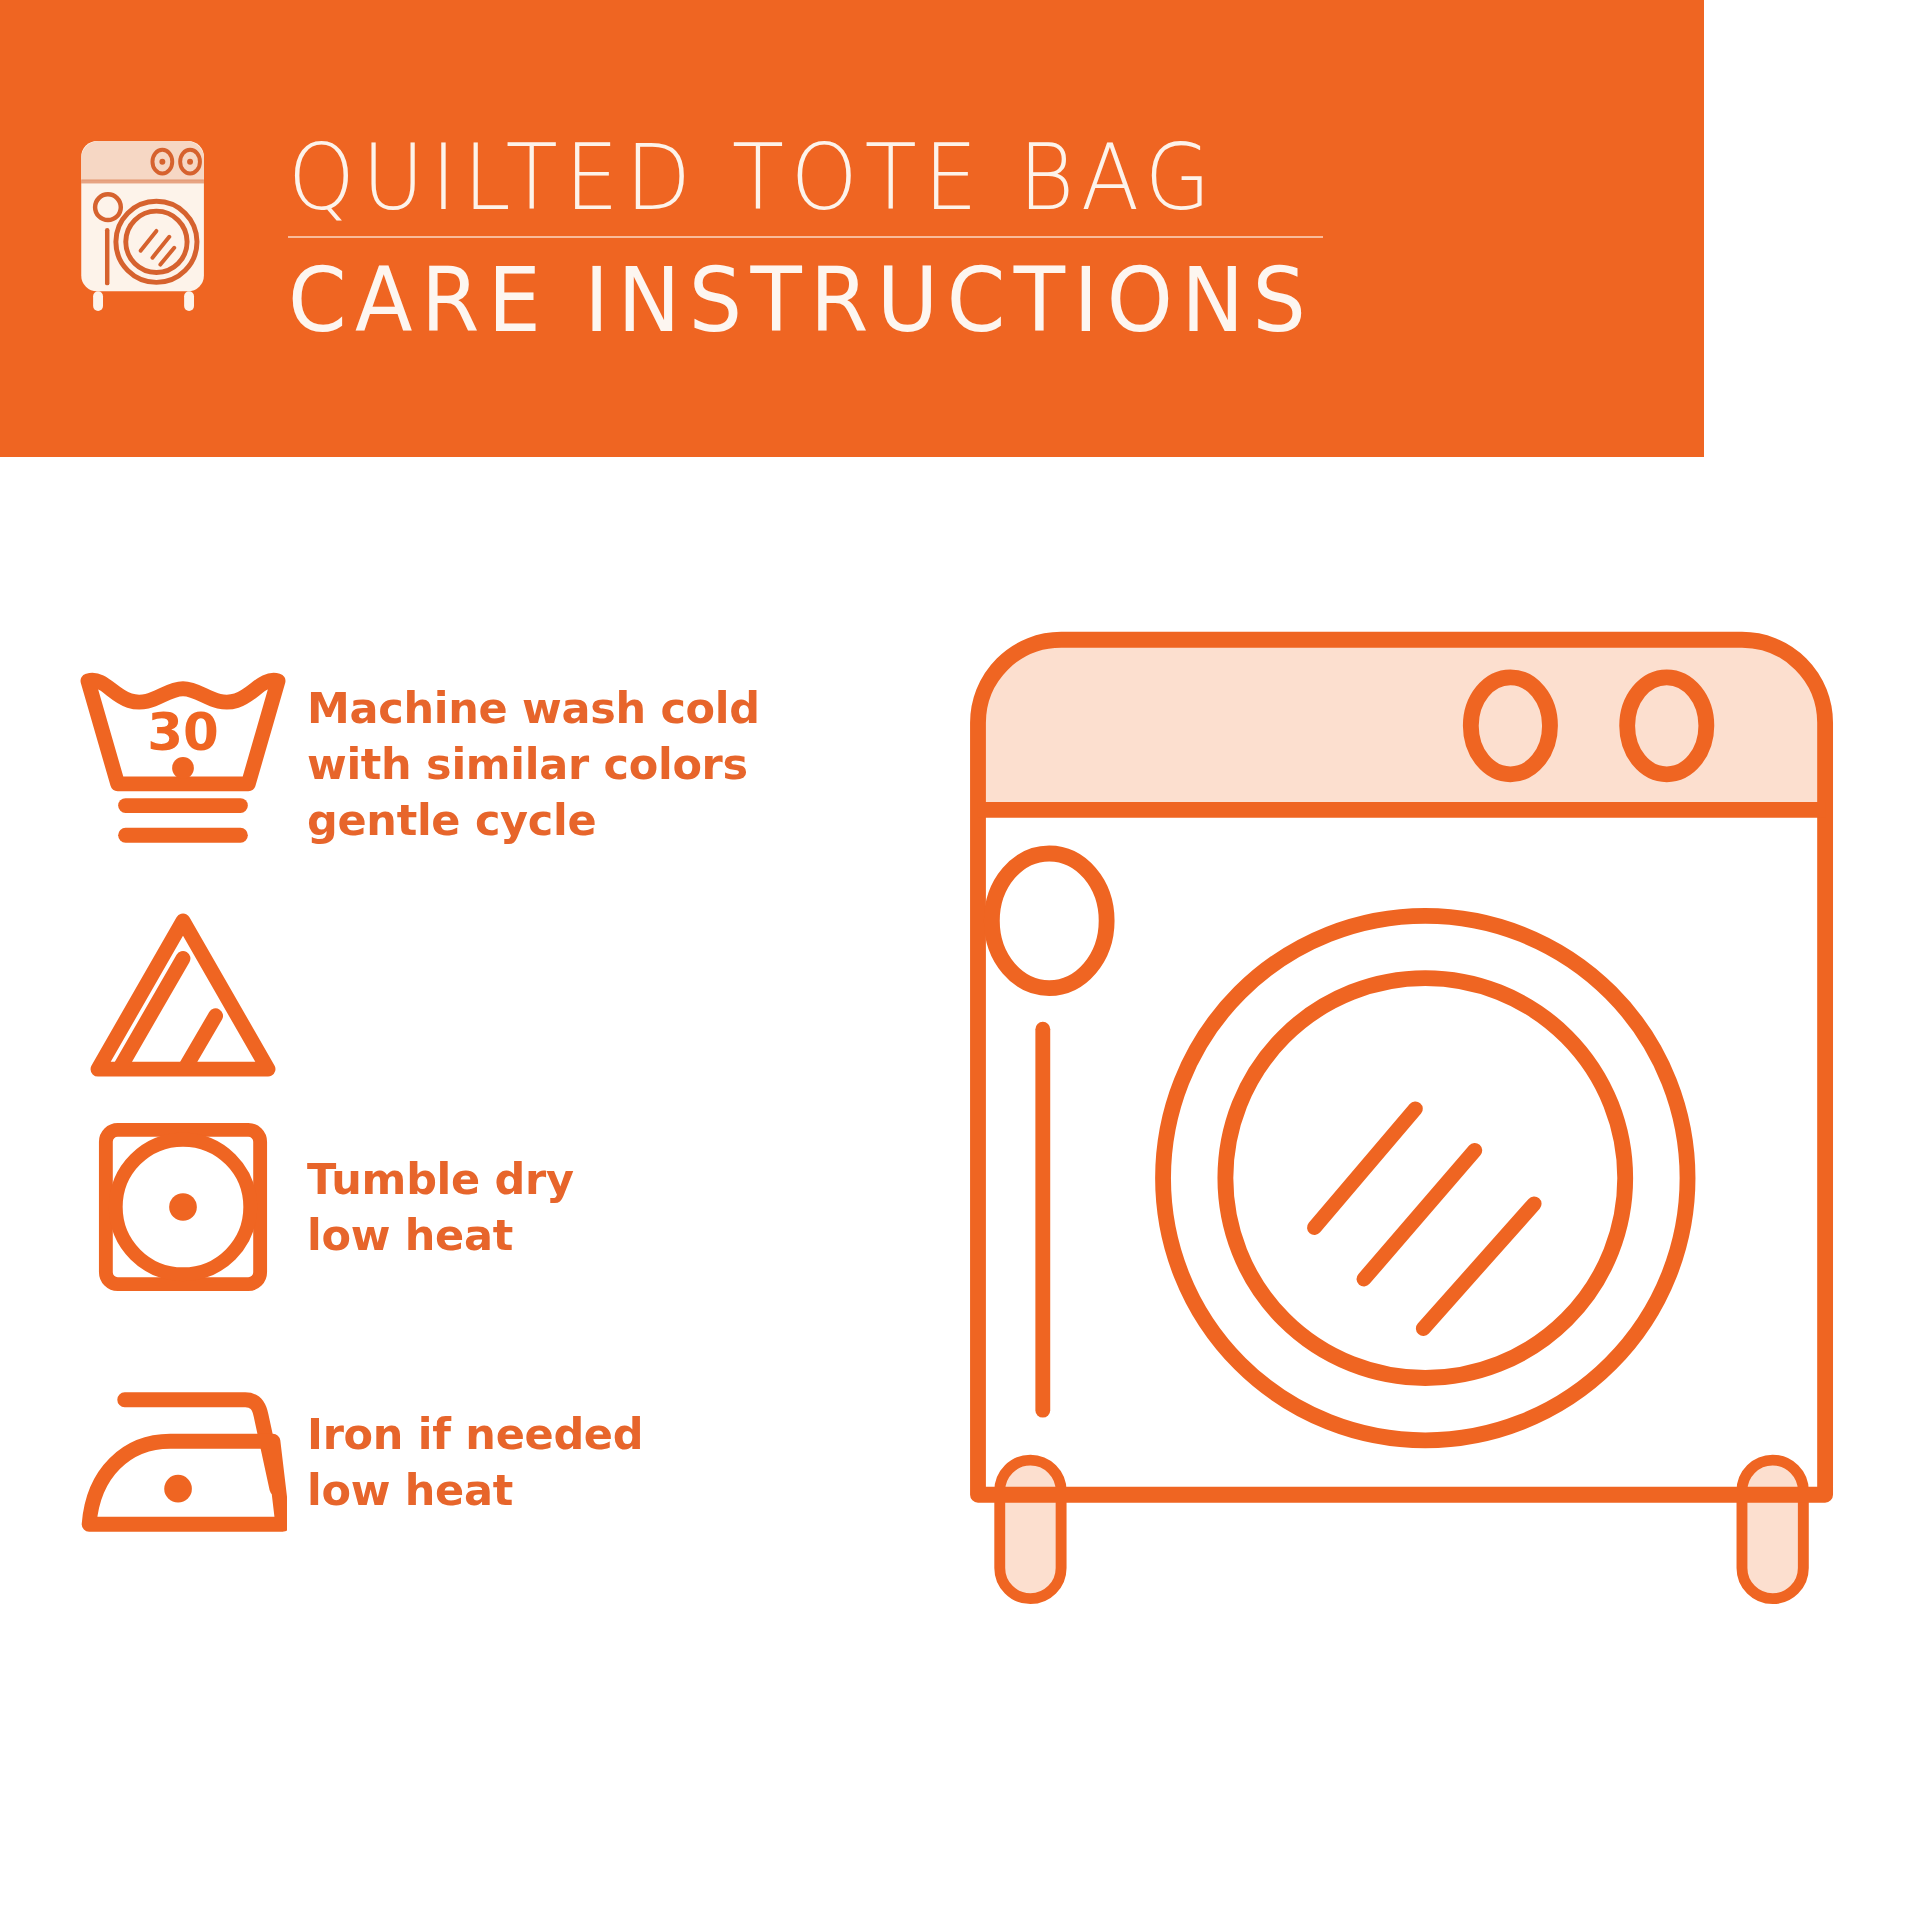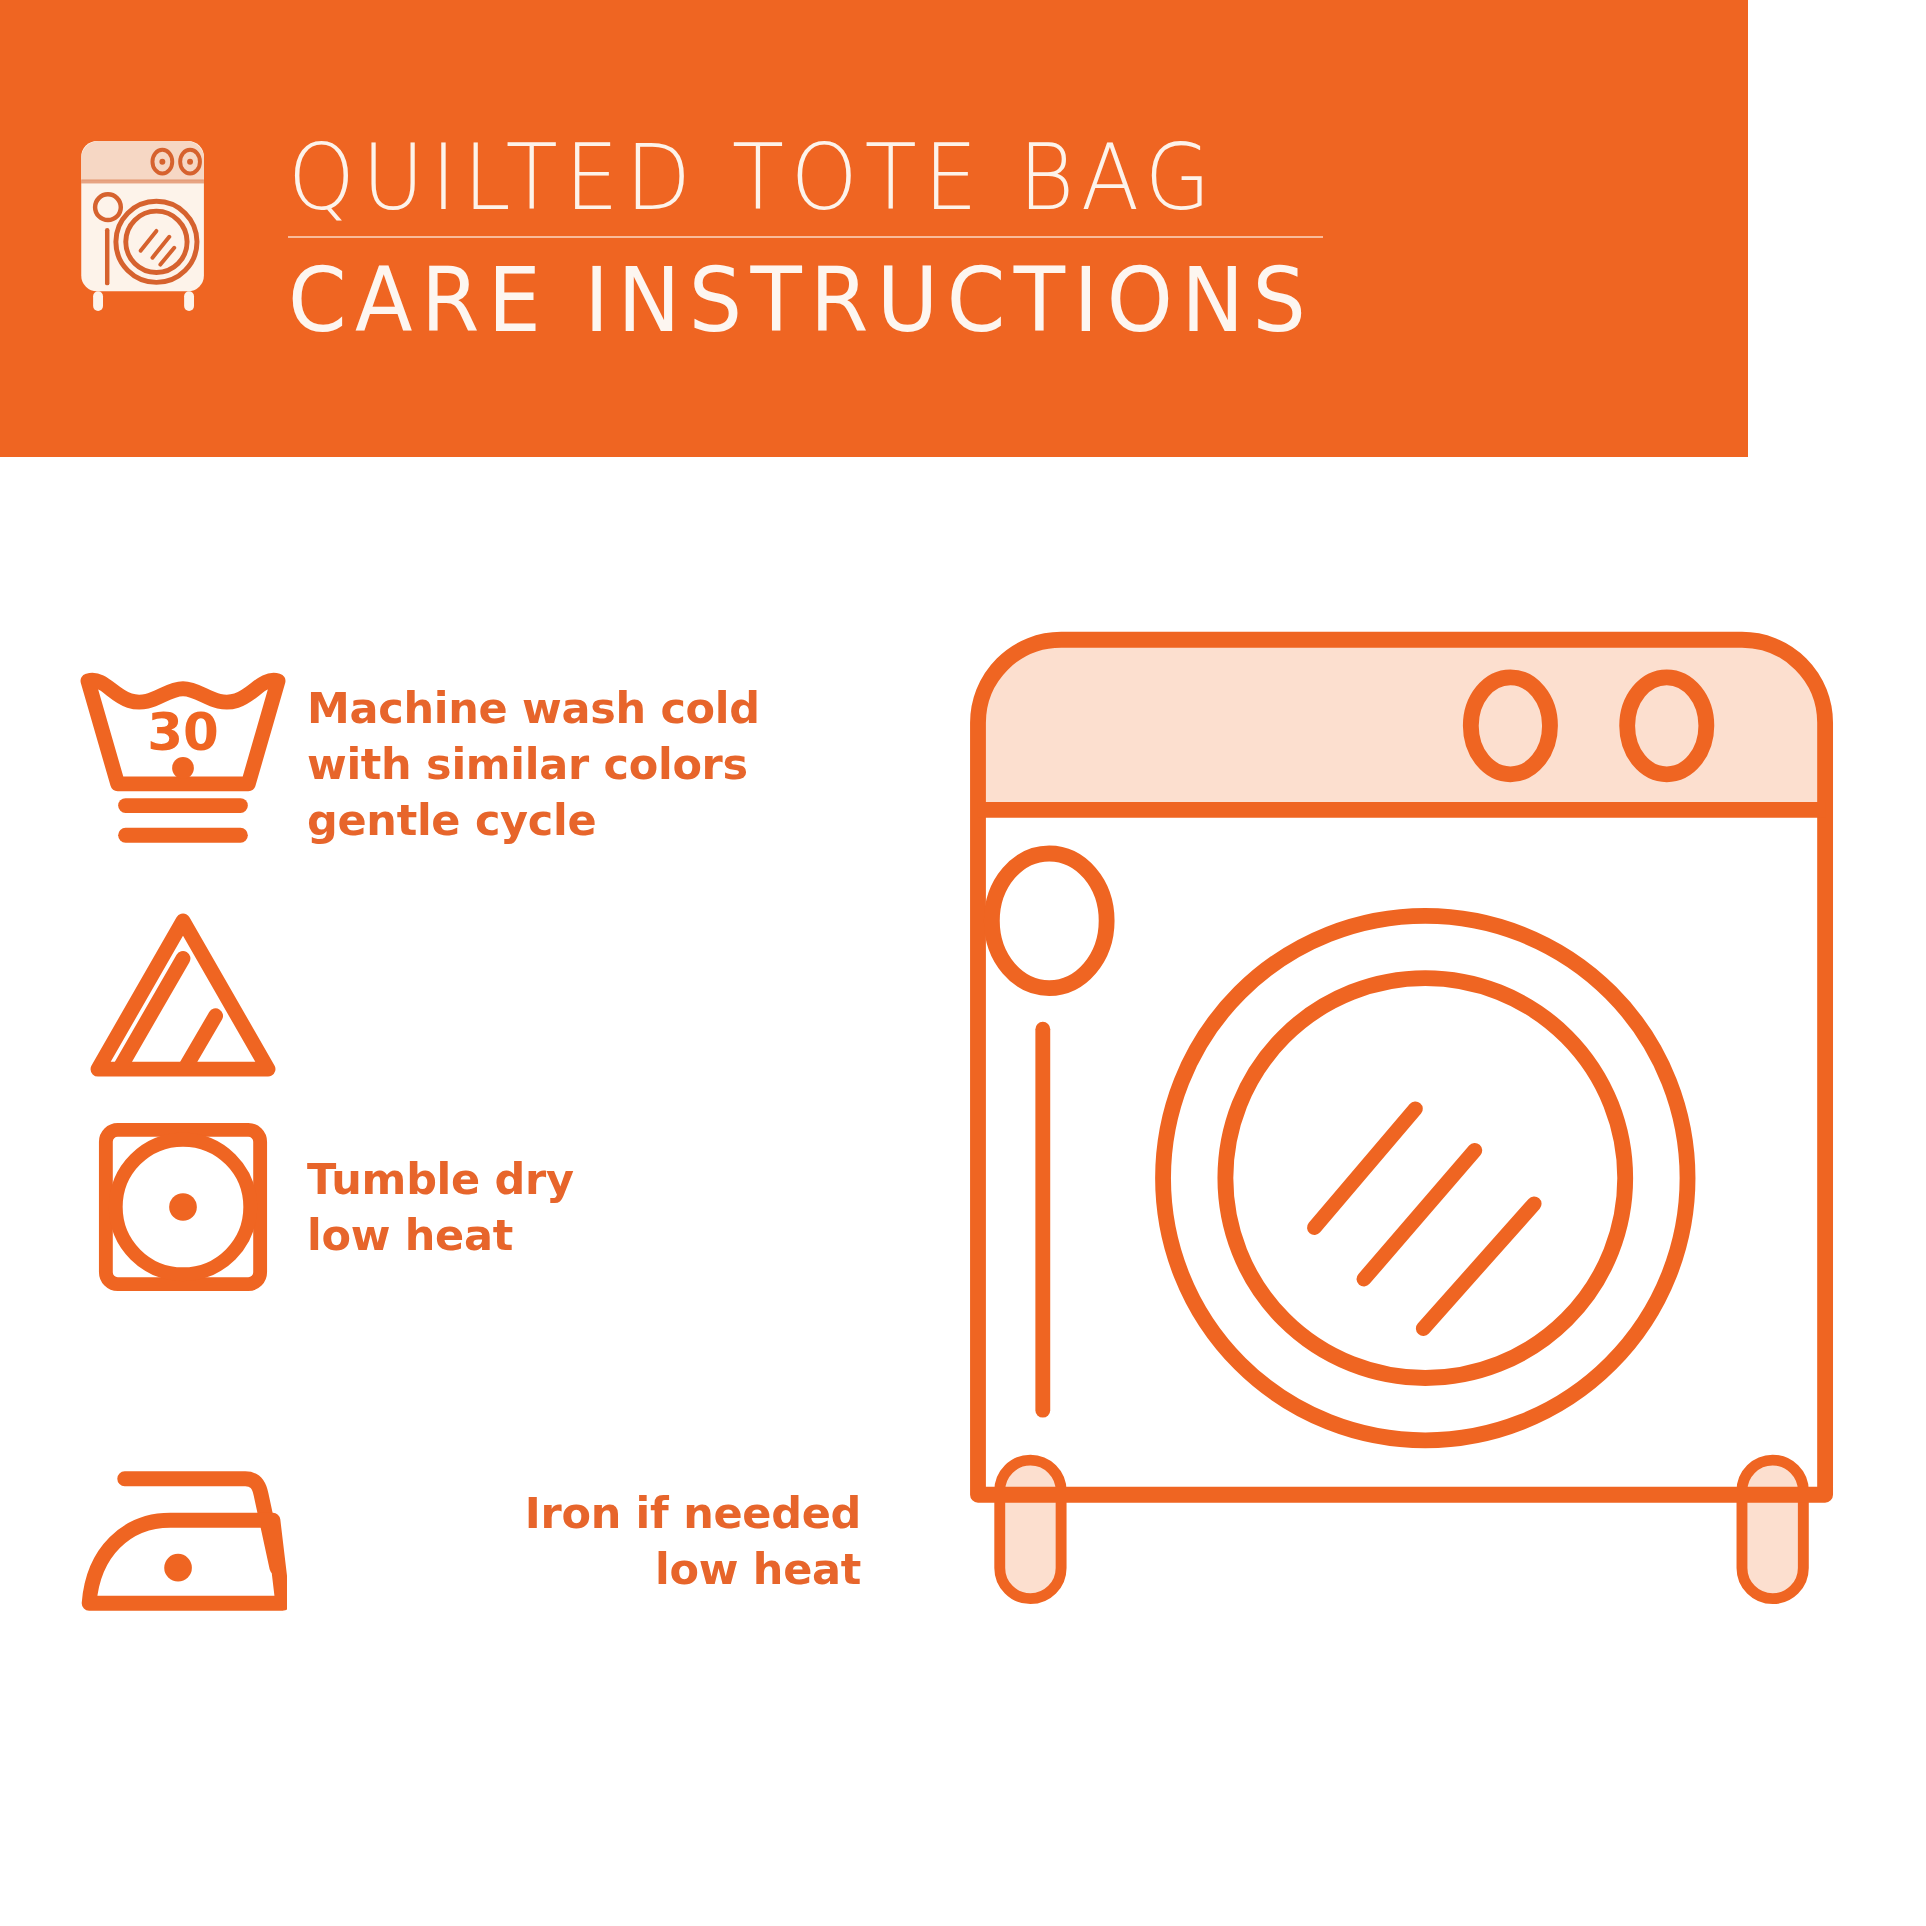--- a/index.html
+++ b/index.html
@@ -17,21 +17,20 @@
   }
 
   
   #header-band {
     position: absolute;
     left: 0;
     top: 0;
     width: 1704px;
     height: 457px;
     background: #ef6522;
-    padding-left: 44px;
   }
   #header-inner {
     position: absolute;
     left: 75px;
     top: 127px;
     width: 1307px;
     height: 228px;
   }
   #header-logo {
     position: absolute;
@@ -106,21 +105,21 @@
     font-size: 43px;
     line-height: 56px;
     letter-spacing: -0.3px;
     white-space: pre-line;
     margin-left: 10px;
   }
 
   #row-wash   { top: 208px; }
   #row-bleach { top: 450px; }
   #row-dry    { top: 661px; }
-  #row-iron   { top: 1000px; text-align: right; }
+  #row-iron   { top: 921px; }
 
   
   #machine-illustration {
     position: absolute;
     left: 950px;
     top: 614px;
     width: 911px;
     height: 1049px;
   }
 </style>

